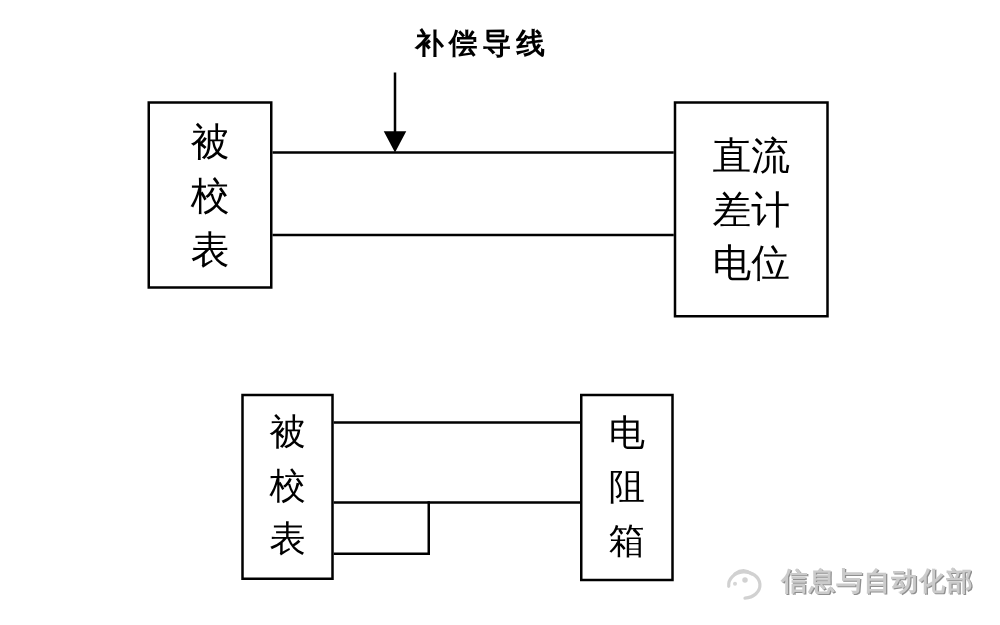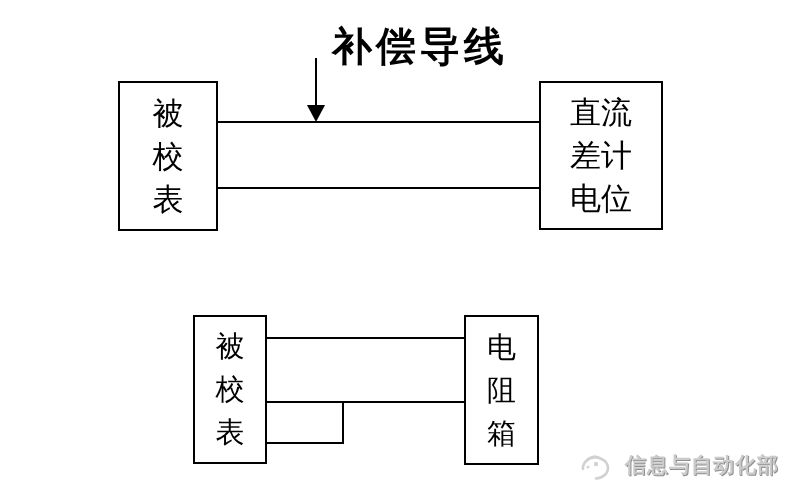--- a/index.html
+++ b/index.html
@@ -36,21 +36,21 @@
   .vline { position: absolute; width: 2px; background: #000000; }
   .arrow-head {
     position: absolute;
     width: 0; height: 0;
     border-left: 9px solid transparent;
     border-right: 9px solid transparent;
     border-top: 17px solid #000000;
   }
   .title {
     position: absolute;
-    font-size: 40px;
+    font-size: 23px;
     font-weight: bold;
     letter-spacing: 4px;
     color: #000000;
     text-align: center;
     white-space: nowrap;
   }
   .watermark {
     position: absolute;
     display: flex;
     align-items: center;
@@ -75,21 +75,21 @@
 
   <div class="vline" style="left:315px; top:58px; height:48px;"></div>
   <div class="arrow-head" style="left:307px; top:105px;"></div>
 
   <div class="box" style="left:118px; top:81px; width:100px; height:150px;">
     <div class="vchar">被</div>
     <div class="vchar">校</div>
     <div class="vchar">表</div>
   </div>
 
-  <div class="box" style="left:539px; top:81px; width:124px; height:149px;">
+  <div class="box" style="left:539px; top:81px; width:124px; height:173px;">
     <div class="vchar">直流</div>
     <div class="vchar">差计</div>
     <div class="vchar">电位</div>
   </div>
 
   <div class="hline" style="left:218px; top:121px; width:321px;"></div>
   <div class="hline" style="left:218px; top:187px; width:321px;"></div>
 
   <div class="box" style="left:193px; top:315px; width:74px; height:149px;">
     <div class="vchar small">被</div>

